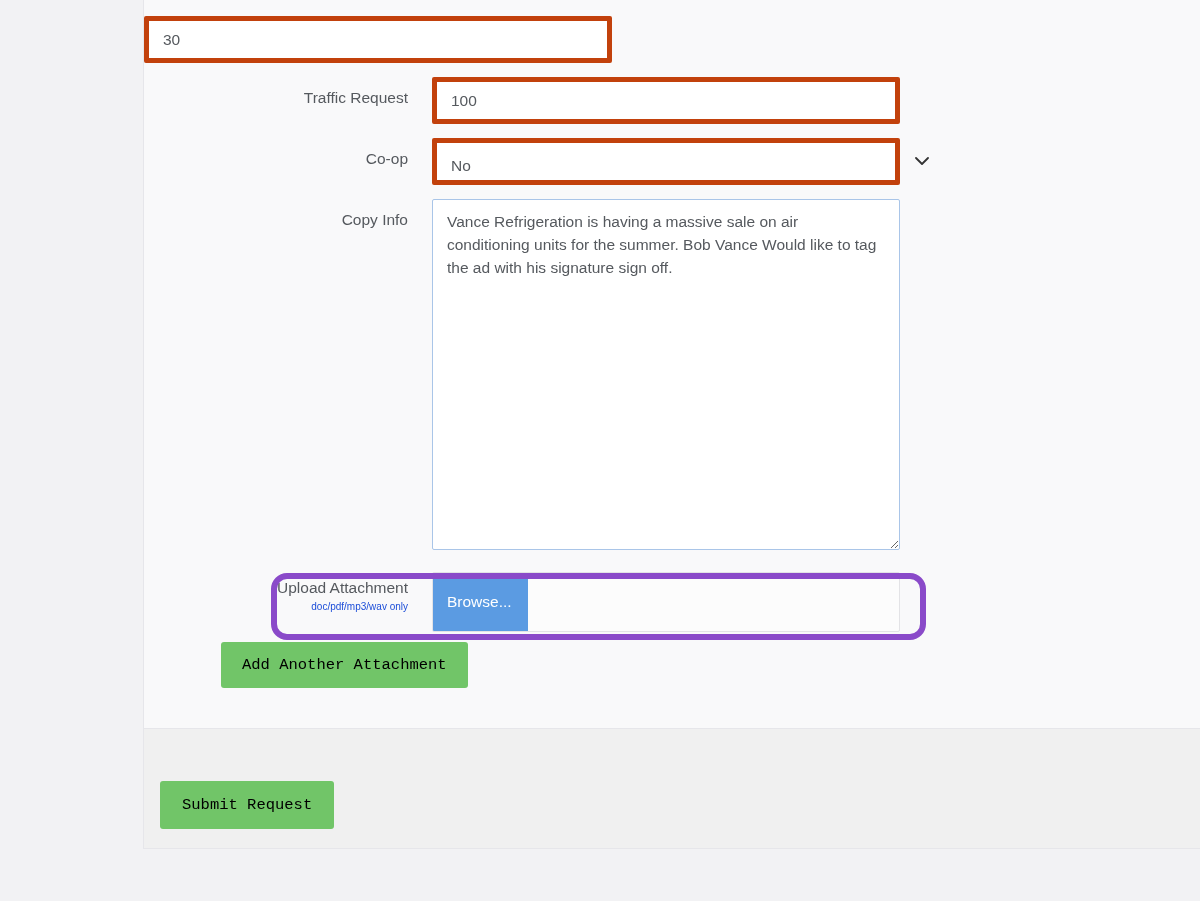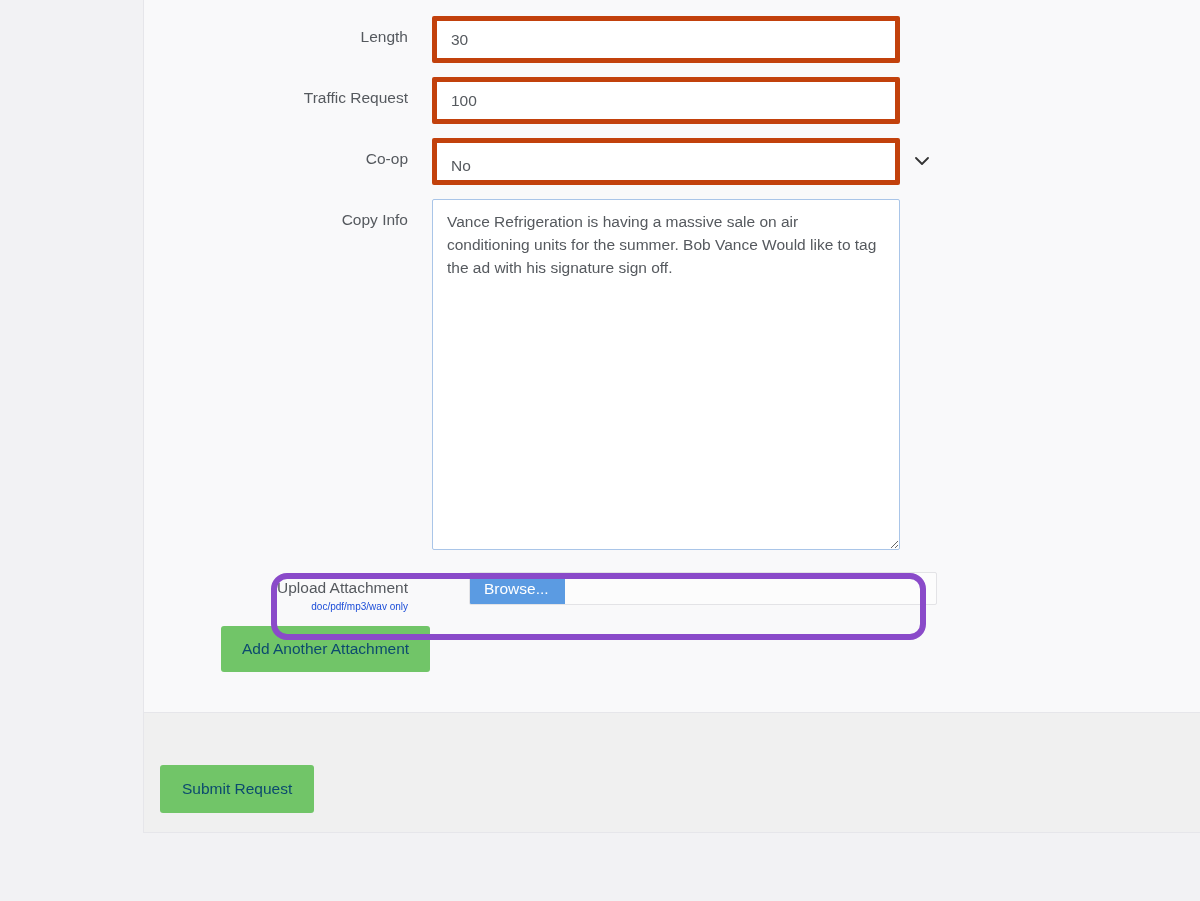--- a/index.html
+++ b/index.html
@@ -155,29 +155,28 @@
   #upload-label-hint {
     color: #1d4ed8;
     font-size: 10px;
     line-height: 18px;
   }
 
   #file-field {
     position: relative;
     box-sizing: border-box;
     width: 468px;
-    height: 33px;
+    height: 60px;
     margin-top: 8px;
     background: #fcfcfc;
     border: 1px solid #e3e3e6;
     border-radius: 2px;
     display: flex;
     align-items: stretch;
     overflow: hidden;
-    margin-left: 37px;
   }
   #browse-button {
     width: 95px;
     flex: 0 0 95px;
     background: #5b9be2;
     color: #ffffff;
     border: none;
     font-family: "Liberation Sans", sans-serif;
     font-size: 15.5px;
     text-align: left;
@@ -192,24 +191,24 @@
     font-family: "Liberation Sans", sans-serif;
     font-size: 15.5px;
     color: #55595e;
     padding: 0 10px;
   }
 
   
   .btn-green {
     display: inline-block;
     background: #71c568;
-    color: #0c4a6e;
+    color: #000000;
     border: none;
     border-radius: 3px;
-    font-family: Liberation Sans, sans-serif;
+    font-family: Liberation Mono, monospace;
     font-size: 15.5px;
     line-height: 20px;
     cursor: pointer;
   }
   #add-attachment-row {
     padding-left: 77px;   
     margin-top: 10px;
   }
   #add-attachment-button {
     padding: 13px 21px;
@@ -230,21 +229,20 @@
 </head>
 <body style="background: rgb(242, 242, 244);">
 
 <div id="page">
 
   <div id="form-card" style="background: rgb(249, 249, 250);">
 
     <div id="card-body" style="background: rgb(249, 249, 250);">
 
       <div class="form-row">
-        <div class="form-label">Length</div>
         <div class="form-control-wrap">
           <input class="text-input" type="text" value="30" style="">
         </div>
       </div>
 
       <div class="form-row">
         <div class="form-label">Traffic Request</div>
         <div class="form-control-wrap">
           <input class="text-input" type="text" value="100" style="">
         </div>

